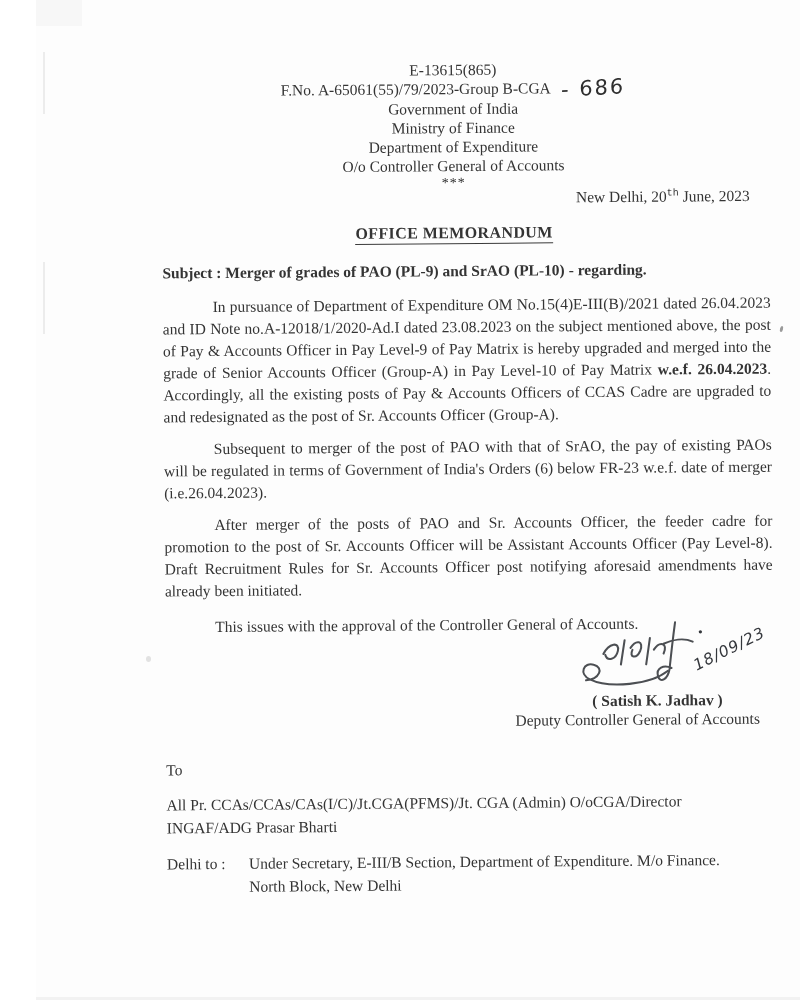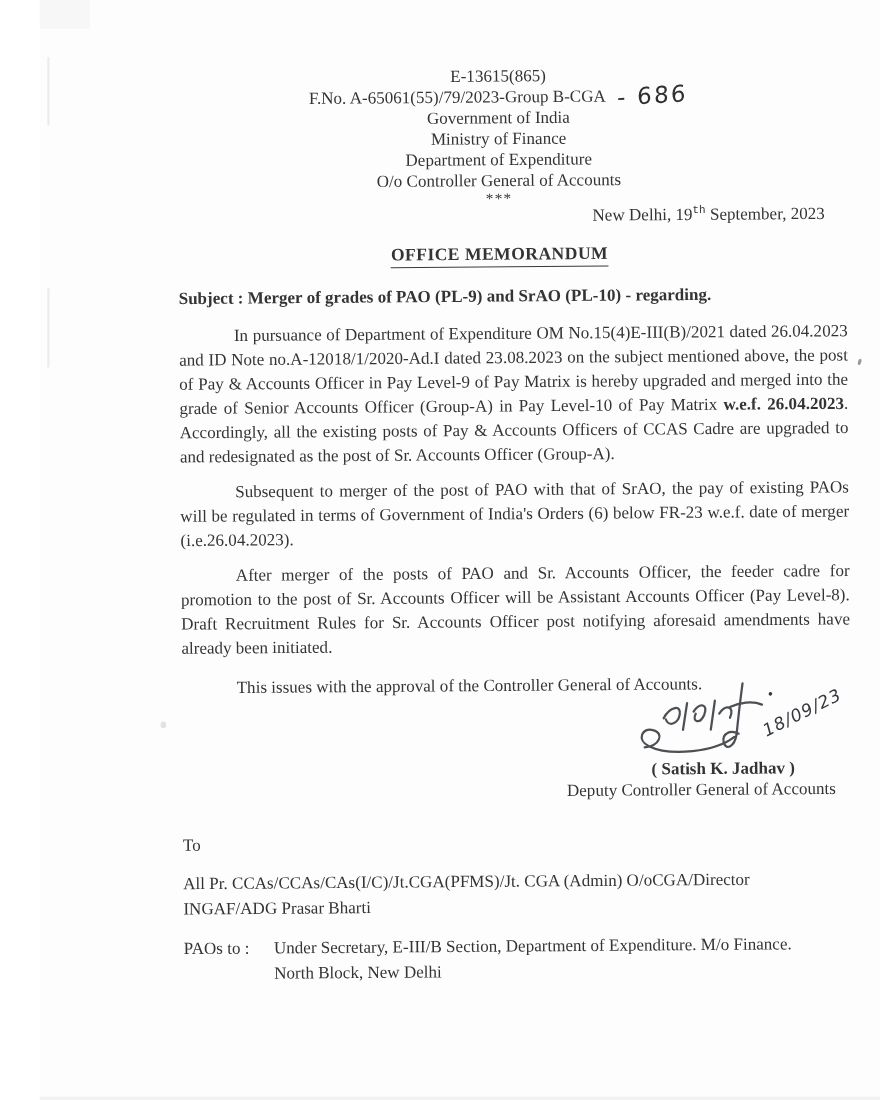--- a/index.html
+++ b/index.html
@@ -113,21 +113,21 @@
     <div class="letterhead">
       <div>E-13615(865)</div>
       <div><span>F.No. A-65061(55)/79/2023-Group B-CGA</span><span class="hand-number">- 686</span></div>
       <div>Government of India</div>
       <div>Ministry of Finance</div>
       <div>Department of Expenditure</div>
       <div>O/o Controller General of Accounts</div>
       <div class="stars">***</div>
     </div>
 
-    <div class="date-line"><span>New Delhi, 19</span><sup>th</sup><span> September, 2023</span></div>
+    <div class="date-line"><span>New Delhi, 20</span><sup>th</sup><span> June, 2023</span></div>
 
     <div class="title-wrap">
       <span class="memo-title">OFFICE MEMORANDUM</span>
     </div>
 
     <div class="subject">Subject : Merger of grades of PAO (PL-9) and SrAO (PL-10) - regarding.</div>
 
     <p class="para p1"><span>In pursuance of Department of Expenditure OM No.15(4)E-III(B)/2021 dated 26.04.2023 and ID Note no.A-12018/1/2020-Ad.I dated 23.08.2023 on the subject mentioned above, the post of Pay &amp; Accounts Officer in Pay Level-9 of Pay Matrix is hereby upgraded and merged into the grade of Senior Accounts Officer (Group-A) in Pay Level-10 of Pay Matrix </span><b>w.e.f. 26.04.2023</b><span>. Accordingly, all the existing posts of Pay &amp; Accounts Officers of CCAS Cadre are upgraded to and redesignated as the post of Sr. Accounts Officer (Group-A).</span></p>
 
     <p class="para p2">Subsequent to merger of the post of PAO with that of SrAO, the pay of existing PAOs will be regulated in terms of Government of India's Orders (6) below FR-23 w.e.f. date of merger (i.e.26.04.2023).</p>
@@ -156,21 +156,21 @@
     </div>
 
     <div class="to-label">To</div>
 
     <div class="to-lines">
       <div>All Pr. CCAs/CCAs/CAs(I/C)/Jt.CGA(PFMS)/Jt. CGA (Admin) O/oCGA/Director</div>
       <div>INGAF/ADG Prasar Bharti</div>
     </div>
 
     <div class="copy-row">
-      <div class="copy-label">PAOs to :</div>
+      <div class="copy-label">Delhi to :</div>
       <div class="copy-text">
         <div>Under Secretary, E-III/B Section, Department of Expenditure. M/o Finance.</div>
         <div>North Block, New Delhi</div>
       </div>
     </div>
 
   </div>
 </div>
 
 </body></html>

